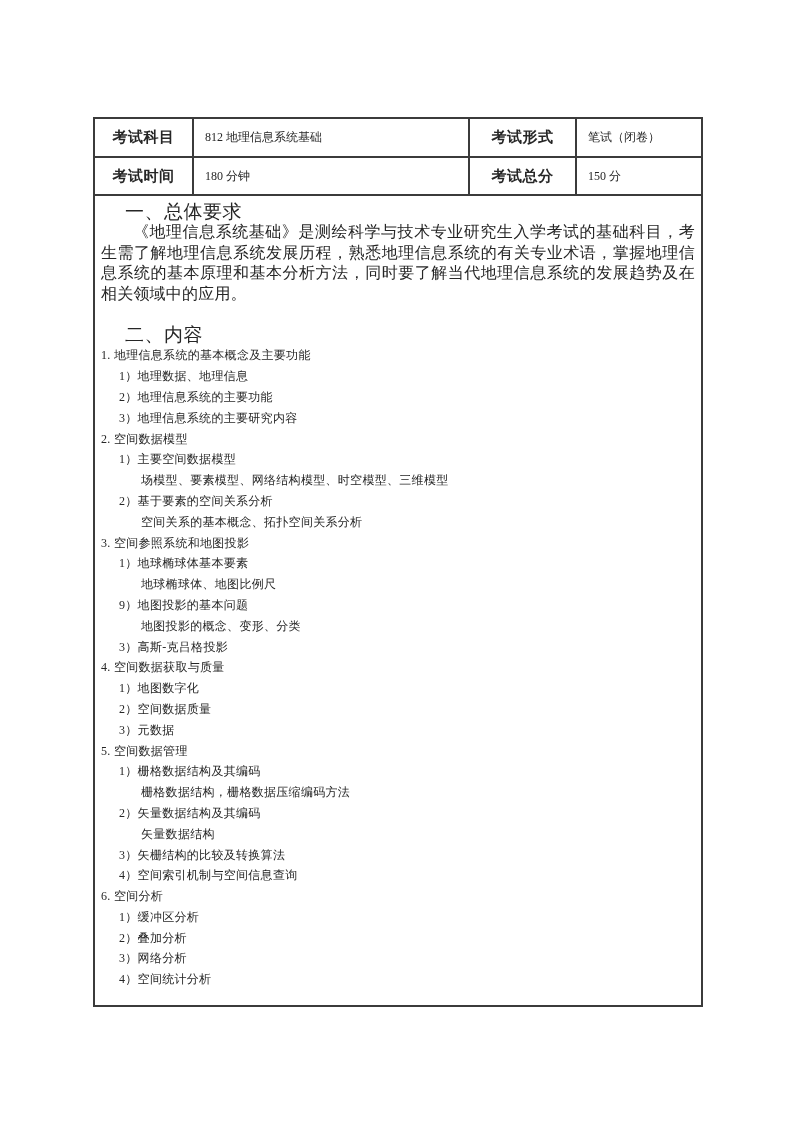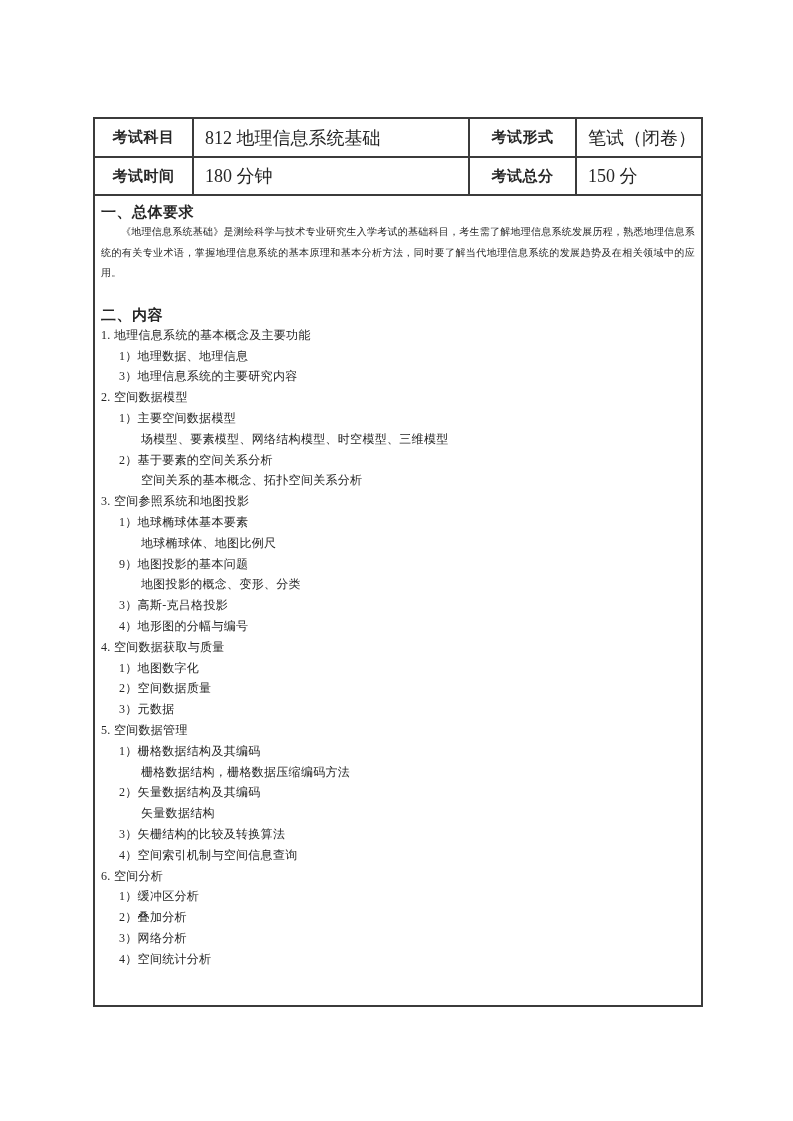--- a/index.html
+++ b/index.html
@@ -30,21 +30,21 @@
   .info-grid {
     display: grid;
     grid-template-columns: 97px 276px 107px 1fr;
     grid-template-rows: 37px 38px;
     border: 2px solid var(--border);
     width: 610px;
   }
   .cell {
     display: flex;
     align-items: center;
-    font-size: 18px;
+    font-size: 12px;
     border-left: 2px solid var(--border);
     overflow: hidden;
     white-space: nowrap;
   }
   .cell:nth-child(4n+1) { border-left: none; }
   .cell:nth-child(n+5) { border-top: 2px solid var(--border); }
   .cell.label {
     justify-content: center;
     font-weight: bold;
     font-size: 15px;
@@ -55,29 +55,30 @@
   
   .content-box {
     border: 2px solid var(--border);
     border-top: none;
     width: 610px;
     height: 811px;
     padding: 5px 6px 0 6px;
     overflow: hidden;
   }
   .sec-heading {
-    font-weight: bold;
-    font-size: 15px;
+    font-weight: normal;
+    font-size: 19px;
     line-height: 21px;
     font-family: "Liberation Sans", "DejaVu Sans", sans-serif;
     letter-spacing: 0.5px;
+    margin-left: 24px;
   }
   .sec-heading.second { margin-top: 20px; }
   .para {
-    font-size: 10px;
+    font-size: 16px;
     line-height: 20.6px;
     text-indent: 2em;
     text-align: justify;
     letter-spacing: 0.2px;
   }
   .line {
     font-size: 12px;
     line-height: 20.8px;
     white-space: nowrap;
     letter-spacing: 0.3px;
@@ -103,33 +104,33 @@
       <div class="cell value">150 分</div>
     </div>
 
     <div class="content-box">
       <div class="sec-heading">一、总体要求</div>
       <p class="para">《地理信息系统基础》是测绘科学与技术专业研究生入学考试的基础科目，考生需了解地理信息系统发展历程，熟悉地理信息系统的有关专业术语，掌握地理信息系统的基本原理和基本分析方法，同时要了解当代地理信息系统的发展趋势及在相关领域中的应用。</p>
       <div class="sec-heading second">二、内容</div>
       <div id="content-list">
           <div class="line l1">1. 地理信息系统的基本概念及主要功能</div>
           <div class="line l2">1）地理数据、地理信息</div>
+          <div class="line l2">2）地理信息系统的主要功能</div>
           <div class="line l2">3）地理信息系统的主要研究内容</div>
           <div class="line l1">2. 空间数据模型</div>
           <div class="line l2">1）主要空间数据模型</div>
           <div class="line l3">场模型、要素模型、网络结构模型、时空模型、三维模型</div>
           <div class="line l2">2）基于要素的空间关系分析</div>
           <div class="line l3">空间关系的基本概念、拓扑空间关系分析</div>
           <div class="line l1">3. 空间参照系统和地图投影</div>
           <div class="line l2">1）地球椭球体基本要素</div>
           <div class="line l3">地球椭球体、地图比例尺</div>
           <div class="line l2">9）地图投影的基本问题</div>
           <div class="line l3">地图投影的概念、变形、分类</div>
           <div class="line l2">3）高斯-克吕格投影</div>
-          <div class="line l2">4）地形图的分幅与编号</div>
           <div class="line l1">4. 空间数据获取与质量</div>
           <div class="line l2">1）地图数字化</div>
           <div class="line l2">2）空间数据质量</div>
           <div class="line l2">3）元数据</div>
           <div class="line l1">5. 空间数据管理</div>
           <div class="line l2">1）栅格数据结构及其编码</div>
           <div class="line l3">栅格数据结构，栅格数据压缩编码方法</div>
           <div class="line l2">2）矢量数据结构及其编码</div>
           <div class="line l3">矢量数据结构</div>
           <div class="line l2">3）矢栅结构的比较及转换算法</div>

